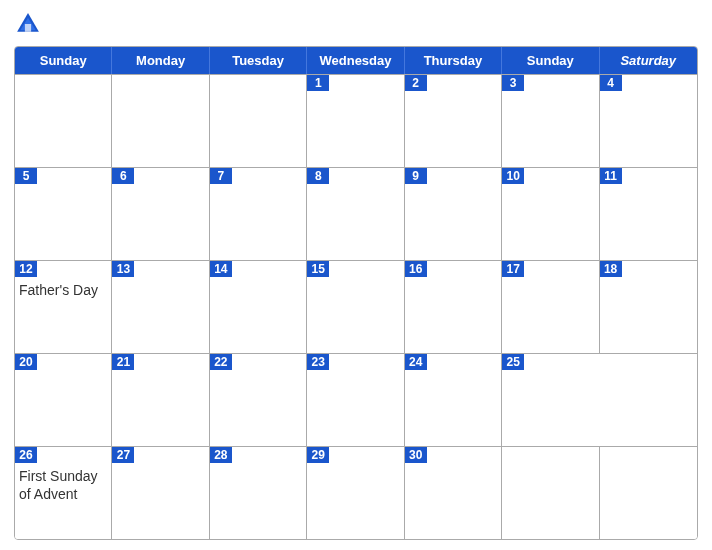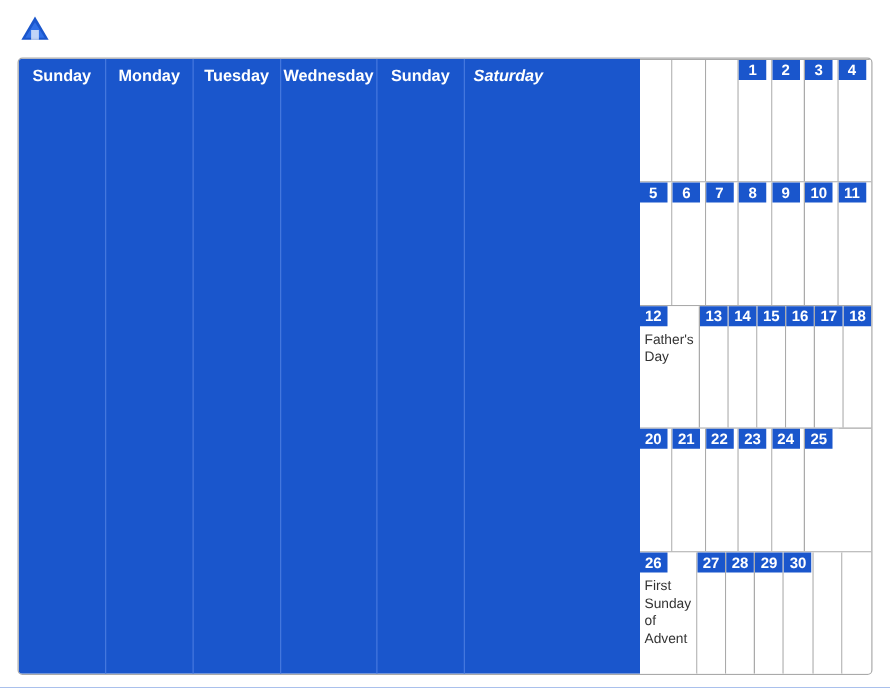--- a/index.html
+++ b/index.html
@@ -67,21 +67,21 @@
     .header-region {
       font-size: 13px;
       color: #333;
       text-align: right;
       min-width: 120px;
     }
 
     .calendar {
       flex: 1;
       display: flex;
-      flex-direction: row;
+      flex-direction: column;
       border: 1px solid #aaa;
       border-radius: 4px;
       overflow: hidden;
     }
 
     .calendar-header {
       display: grid;
       grid-template-columns: repeat(7, 1fr);
       background: #1a56cc;
     }
@@ -137,21 +137,21 @@
       min-width: 22px;
       text-align: center;
     }
 
     .cell-empty .cell-number {
       background: transparent;
       color: transparent;
     }
 
     .cell-event {
-      font-size: 11px;
+      font-size: 14px;
       color: #333;
       margin-top: 2px;
       line-height: 1.3;
     }
   </style>
 </head>
 <body>
 
 <div class="page">
   <div class="header">
@@ -169,20 +169,21 @@
     <div class="header-title"></div>
     <div class="header-region"></div>
   </div>
 
   <div class="calendar">
     <div class="calendar-header">
     <div class="day-name">Sunday</div>
         <div class="day-name">Monday</div>
         <div class="day-name">Tuesday</div>
         <div class="day-name">Wednesday</div>
+        <div class="day-name">Thursday</div>
         <div class="day-name">Sunday</div>
         <div class="day-name">Saturday</div>
       </div>
     <div class="calendar-body">
     <div class="calendar-week">
           <div class="calendar-cell cell-empty">
             <span class="cell-number"></span>
           </div>
           <div class="calendar-cell cell-empty">
             <span class="cell-number"></span>

